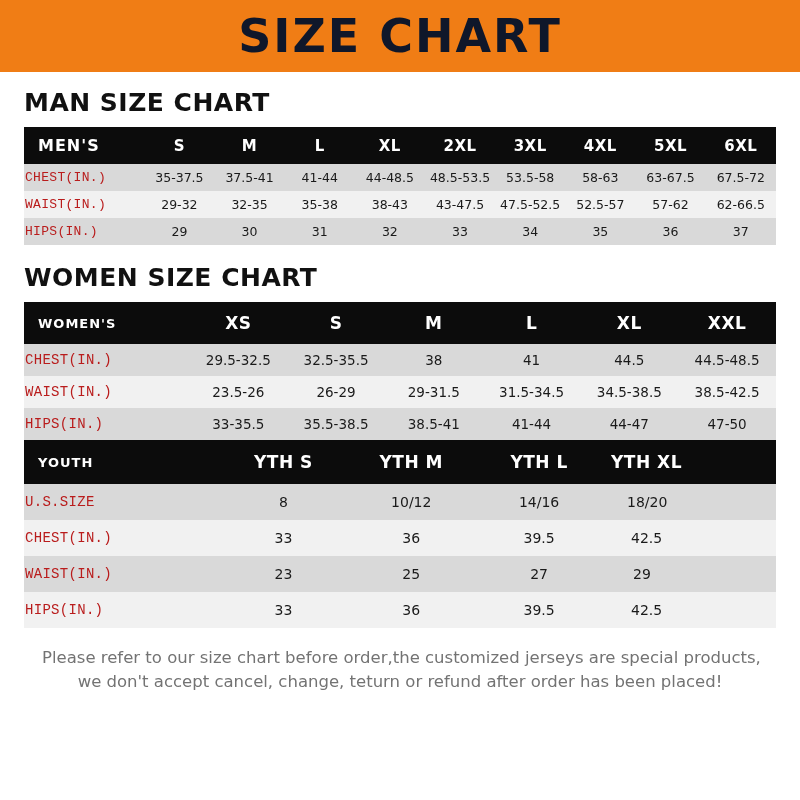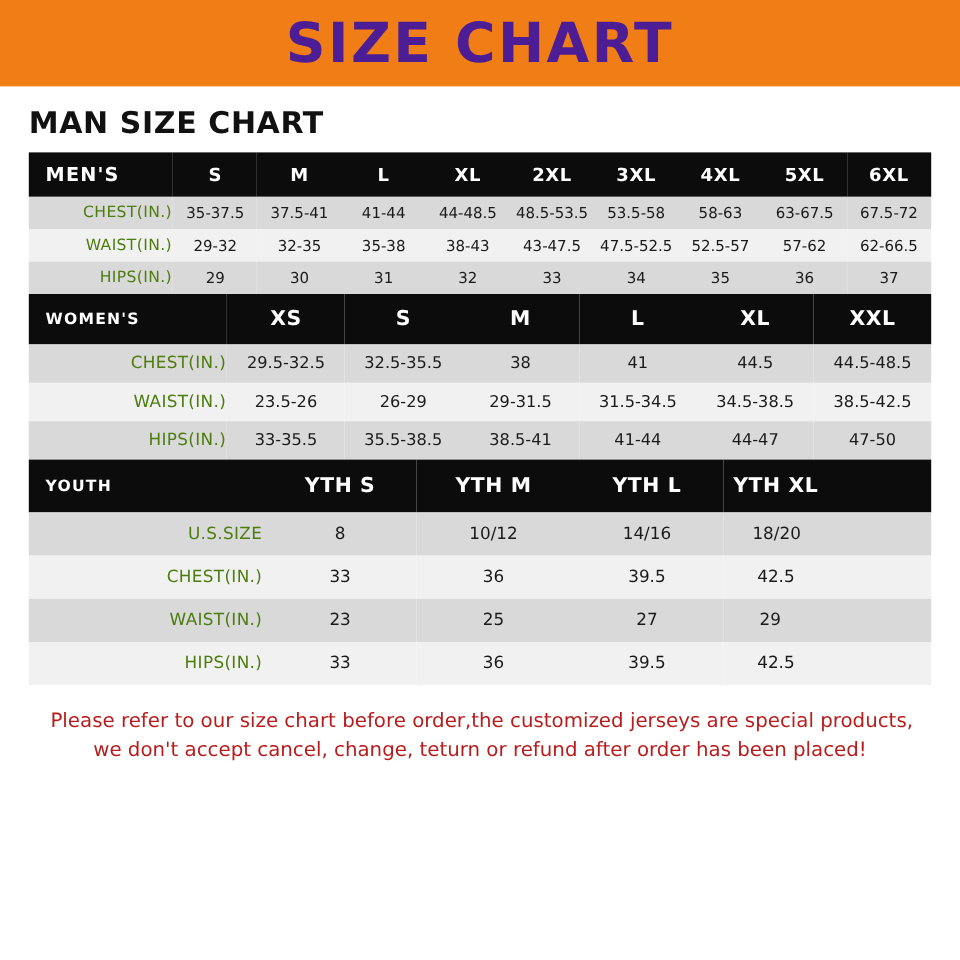--- a/index.html
+++ b/index.html
@@ -28,21 +28,21 @@
     display: flex;
     align-items: center;
     justify-content: center;
     box-sizing: border-box;
   }
   .banner-title {
     font-family: "DejaVu Sans", sans-serif;
     font-weight: bold;
     font-size: 46px;
     letter-spacing: 2px;
-    color: #4c1d95;
+    color: #0f172a;
     line-height: 1;
   }
   .content {
     padding: 0 24px;
     box-sizing: border-box;
   }
   .section-title {
     font-family: "DejaVu Sans", sans-serif;
     font-weight: bold;
     font-size: 25px;
@@ -75,44 +75,45 @@
     letter-spacing: 1px;
   }
   table.chart tbody td {
     font-family: "DejaVu Sans", sans-serif;
     font-size: 12.5px;
     color: #1a1a1a;
     text-align: center;
     padding: 6px 1px;
   }
   table.chart tbody td.rowhead {
-    text-align: right;
+    text-align: left;
     font-size: 13px;
-    color: #4d7c0f;
+    color: #b91c1c;
     letter-spacing: 0.3px;
+    font-family: Liberation Mono, monospace;
   }
   table.chart tbody tr.odd td { background: #d9d9d9; }
   table.chart tbody tr.even td { background: #f1f1f1; }
 
   
   table.women tbody td { font-size: 13.5px; padding: 8px 1px; }
   table.women thead th { font-size: 17px; padding: 11px 2px; }
   table.women thead th.rowhead { font-size: 13px; }
   table.women tbody td.rowhead { font-size: 14px; }
 
   table.youth tbody td { font-size: 14px; padding: 10px 1px; }
   table.youth thead th { font-size: 17px; padding: 12px 2px; }
   table.youth thead th.rowhead { font-size: 13px; margin-left: 35px; }
   table.youth tbody td.rowhead { font-size: 14px; }
 
   .footer-note {
     margin-top: 18px;
     padding: 0 18px;
     text-align: center;
-    color: #b91c1c;
+    color: #737373;
     font-family: "DejaVu Sans", sans-serif;
     font-size: 16.5px;
     line-height: 1.45;
   }
   .footer-note div { white-space: nowrap; }
 </style>
 </head>
 <body>
 
 <div class="page">
@@ -184,20 +185,21 @@
           <td>32</td>
           <td>33</td>
           <td>34</td>
           <td>35</td>
           <td>36</td>
           <td>37</td>
         </tr>
       </tbody>
     </table>
 
+    <div class="section-title t2">WOMEN SIZE CHART</div>
     <table class="chart women">
       <colgroup>
         <col style="width:22%">
           <col style="width:13%">
           <col style="width:13%">
           <col style="width:13%">
         <col style="width:13%">
           <col style="width:13%">
           <col style="width:13%">
       </colgroup>

